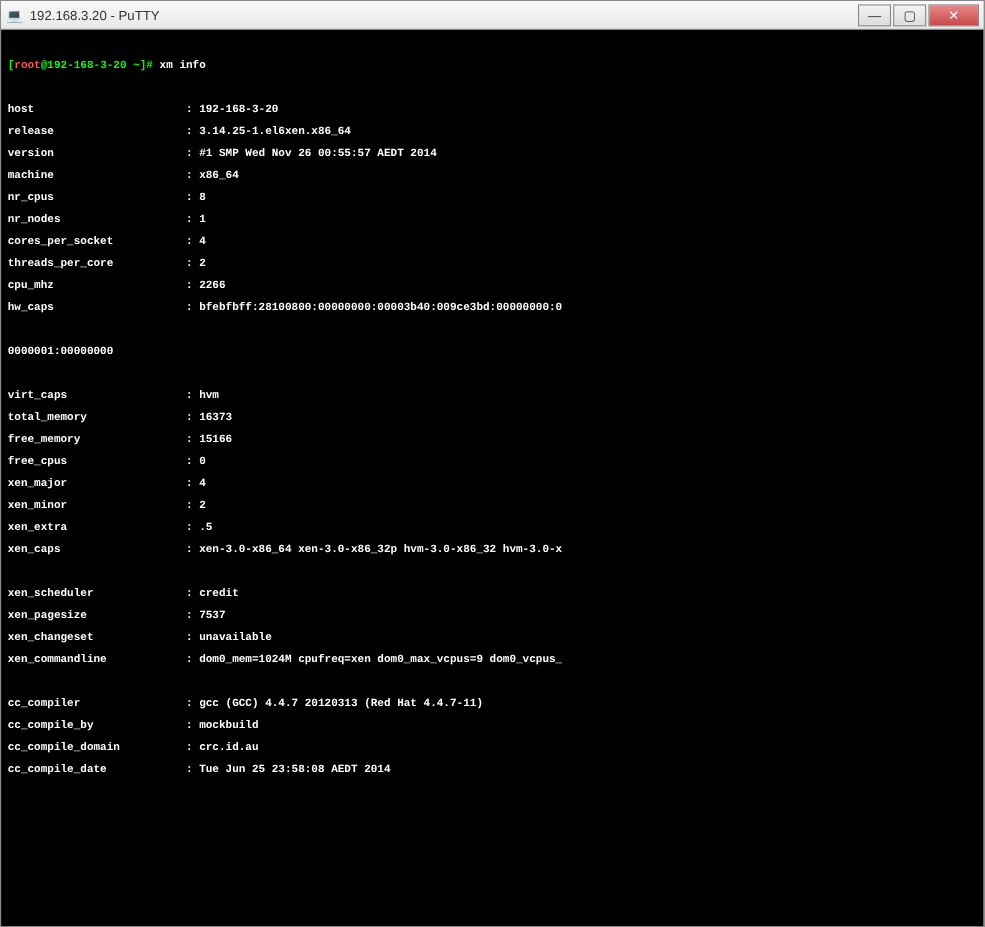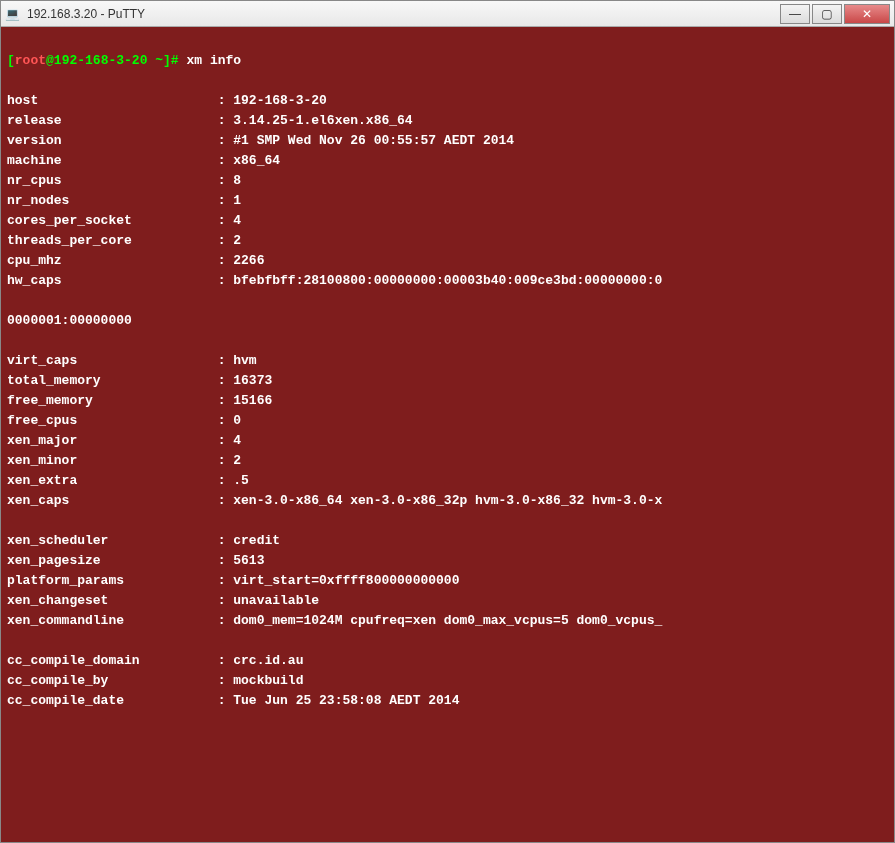--- a/index.html
+++ b/index.html
@@ -52,24 +52,24 @@
     cursor: pointer;
     margin-left: 2px;
   }
   .win-btn.close {
     background: linear-gradient(to bottom, #e78a8a, #c94848);
     color: #fff;
     width: 46px;
   }
   .terminal {
     flex: 1;
-    background: #7f1d1d;
+    background: #000000;
     color: #fff;
     font-family: "Courier New", monospace;
-    font-size: 13px;
+    font-size: 10px;
     font-weight: bold;
     line-height: 20px;
     padding: 4px 6px;
     white-space: pre;
     overflow: hidden;
   }
   .prompt-brkt { color: #00ff00; }
   .prompt-root { color: #ff5555; }
   .prompt-host { color: #00ff00; }
   .cmd { color: #fff; }
@@ -87,20 +87,20 @@
       <div class="win-btn">▢</div>
       <div class="win-btn close">✕</div>
     </div>
   </div>
 
   <div class="terminal">
 <div class="row"><span class="prompt-brkt">[</span><span class="prompt-root">root</span><span class="prompt-host">@192-168-3-20 ~</span><span class="prompt-brkt">]#</span> <span class="cmd">xm info</span></div>
 <div id="info-block-1"><div class="row">host                       : 192-168-3-20</div><div class="row">release                    : 3.14.25-1.el6xen.x86_64</div><div class="row">version                    : #1 SMP Wed Nov 26 00:55:57 AEDT 2014</div><div class="row">machine                    : x86_64</div><div class="row">nr_cpus                    : 8</div><div class="row">nr_nodes                   : 1</div><div class="row">cores_per_socket           : 4</div><div class="row">threads_per_core           : 2</div><div class="row">cpu_mhz                    : 2266</div><div class="row">hw_caps                    : bfebfbff:28100800:00000000:00003b40:009ce3bd:00000000:0</div></div>
 <div class="row">0000001:00000000</div>
 <div id="info-block-2"><div class="row">virt_caps                  : hvm</div><div class="row">total_memory               : 16373</div><div class="row">free_memory                : 15166</div><div class="row">free_cpus                  : 0</div><div class="row">xen_major                  : 4</div><div class="row">xen_minor                  : 2</div><div class="row">xen_extra                  : .5</div><div class="row">xen_caps                   : xen-3.0-x86_64 xen-3.0-x86_32p hvm-3.0-x86_32 hvm-3.0-x</div></div>
-<div id="info-block-3"><div class="row">xen_scheduler              : credit</div><div class="row">xen_pagesize               : 5613</div><div class="row">platform_params            : virt_start=0xffff800000000000</div><div class="row">xen_changeset              : unavailable</div><div class="row">xen_commandline            : dom0_mem=1024M cpufreq=xen dom0_max_vcpus=5 dom0_vcpus_</div></div>
-<div id="info-block-4"><div class="row">cc_compile_domain          : crc.id.au</div><div class="row">cc_compile_by              : mockbuild</div><div class="row">cc_compile_date            : Tue Jun 25 23:58:08 AEDT 2014</div></div>
+<div id="info-block-3"><div class="row">xen_scheduler              : credit</div><div class="row">xen_pagesize               : 7537</div><div class="row">xen_changeset              : unavailable</div><div class="row">xen_commandline            : dom0_mem=1024M cpufreq=xen dom0_max_vcpus=9 dom0_vcpus_</div></div>
+<div id="info-block-4"><div class="row">cc_compiler                : gcc (GCC) 4.4.7 20120313 (Red Hat 4.4.7-11)</div><div class="row">cc_compile_by              : mockbuild</div><div class="row">cc_compile_domain          : crc.id.au</div><div class="row">cc_compile_date            : Tue Jun 25 23:58:08 AEDT 2014</div></div>
 
 
 
 
   </div>
 </div>
 
 </body></html>

